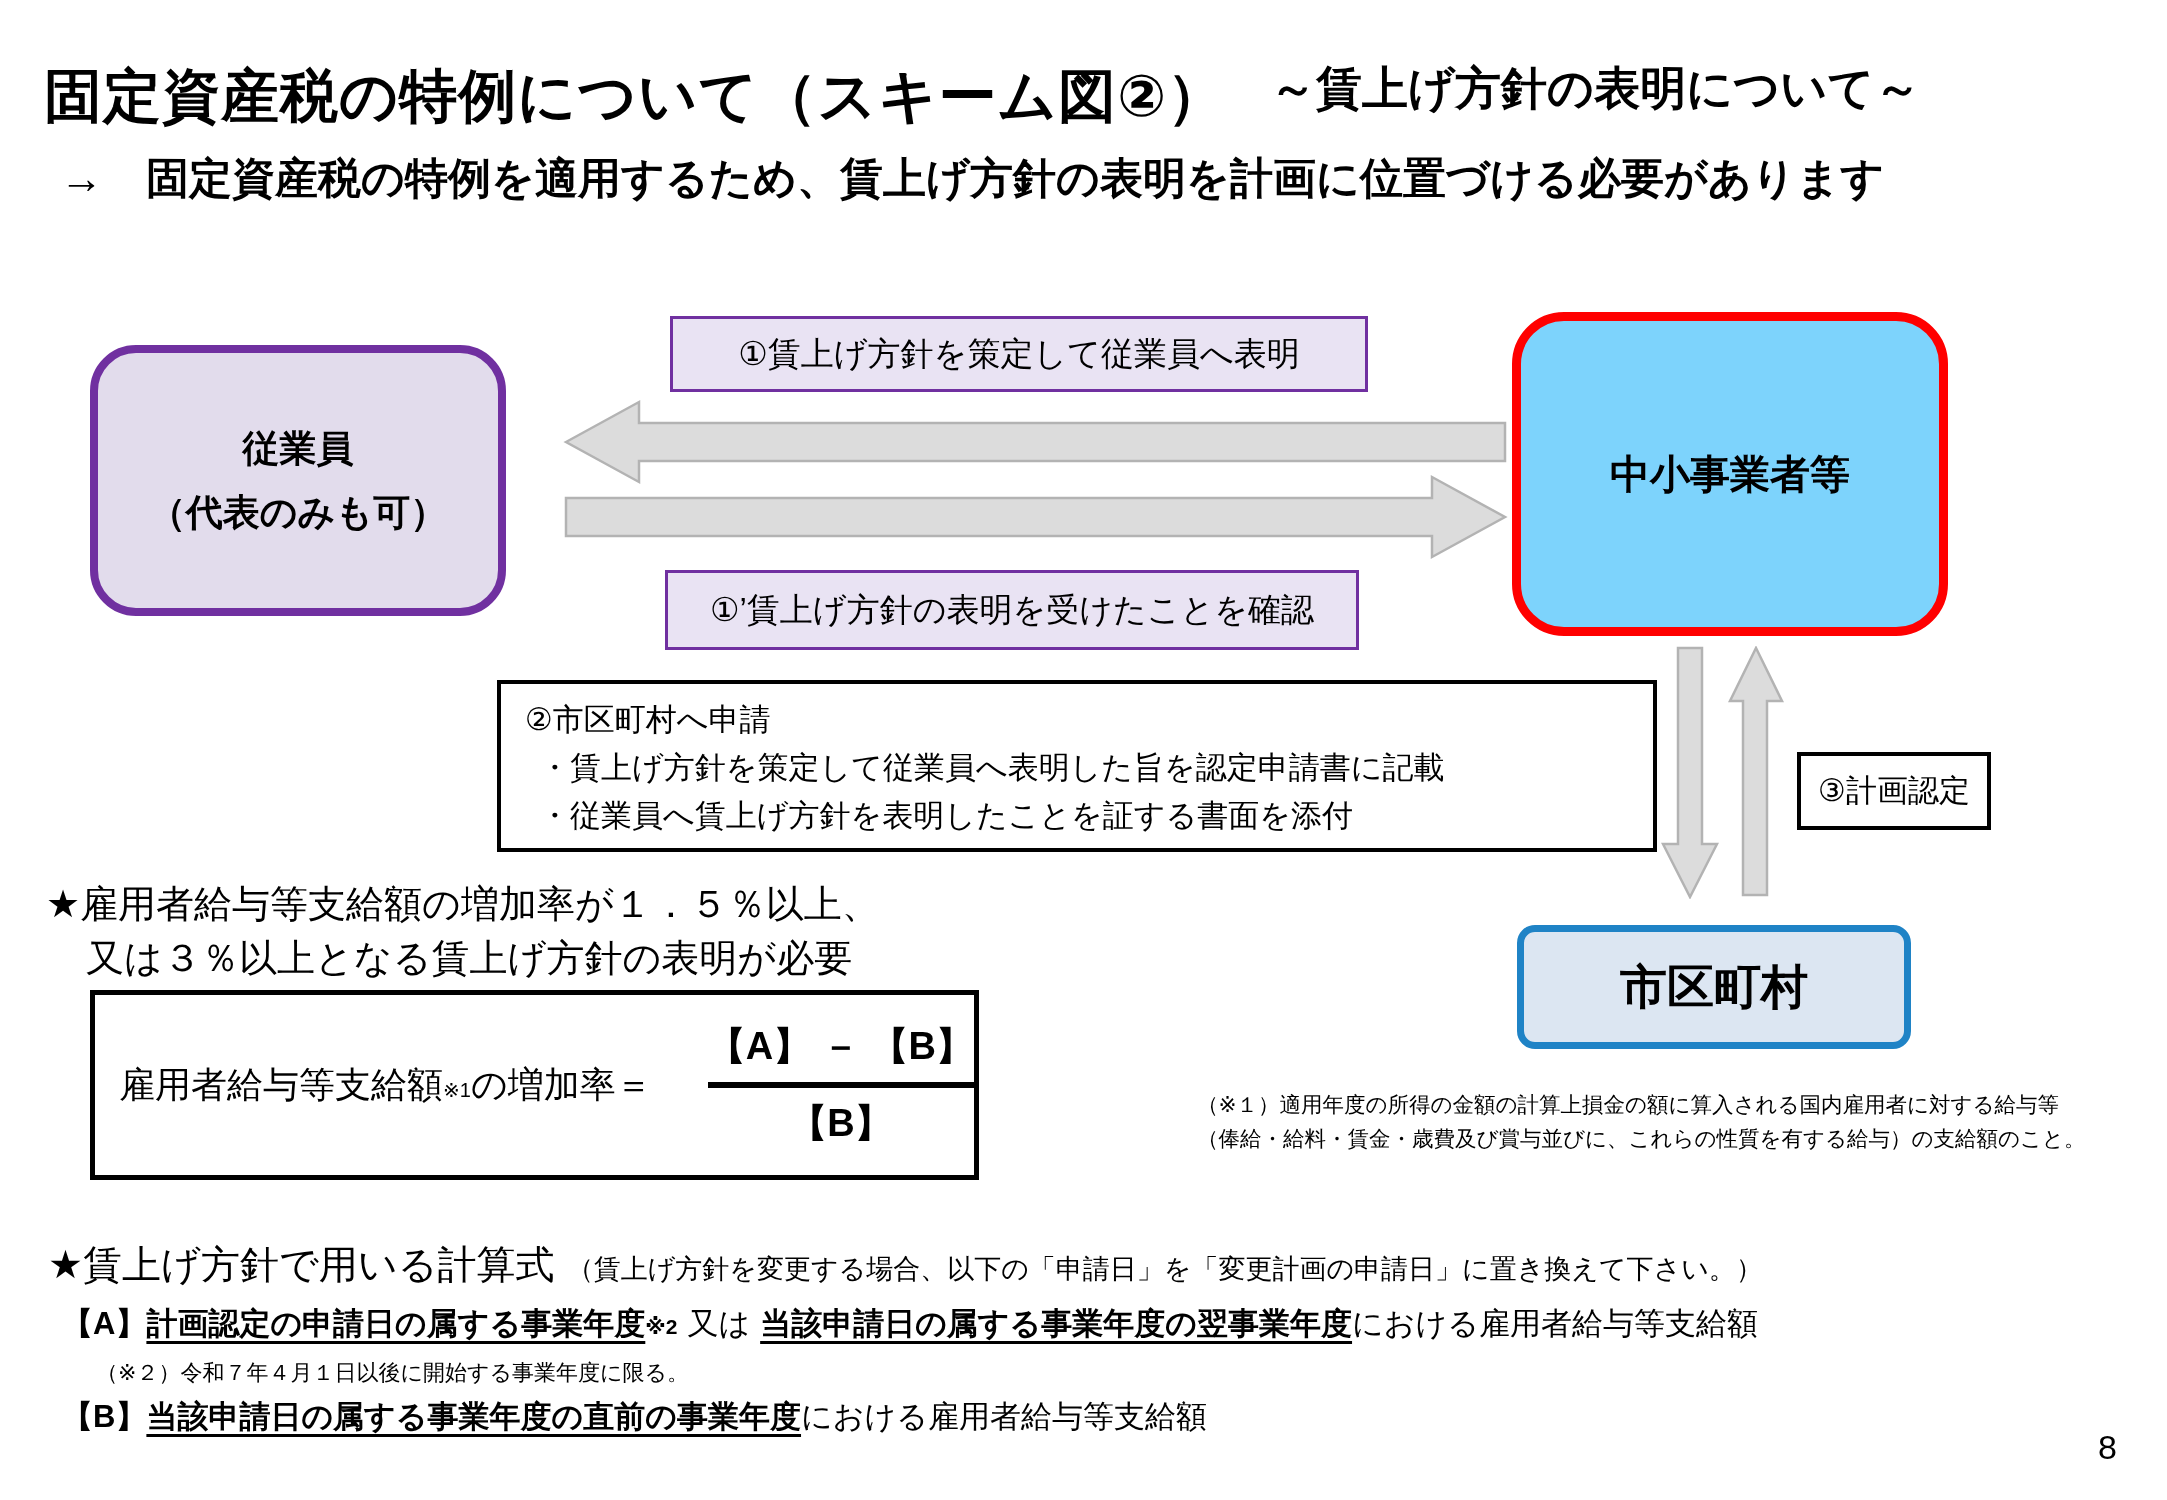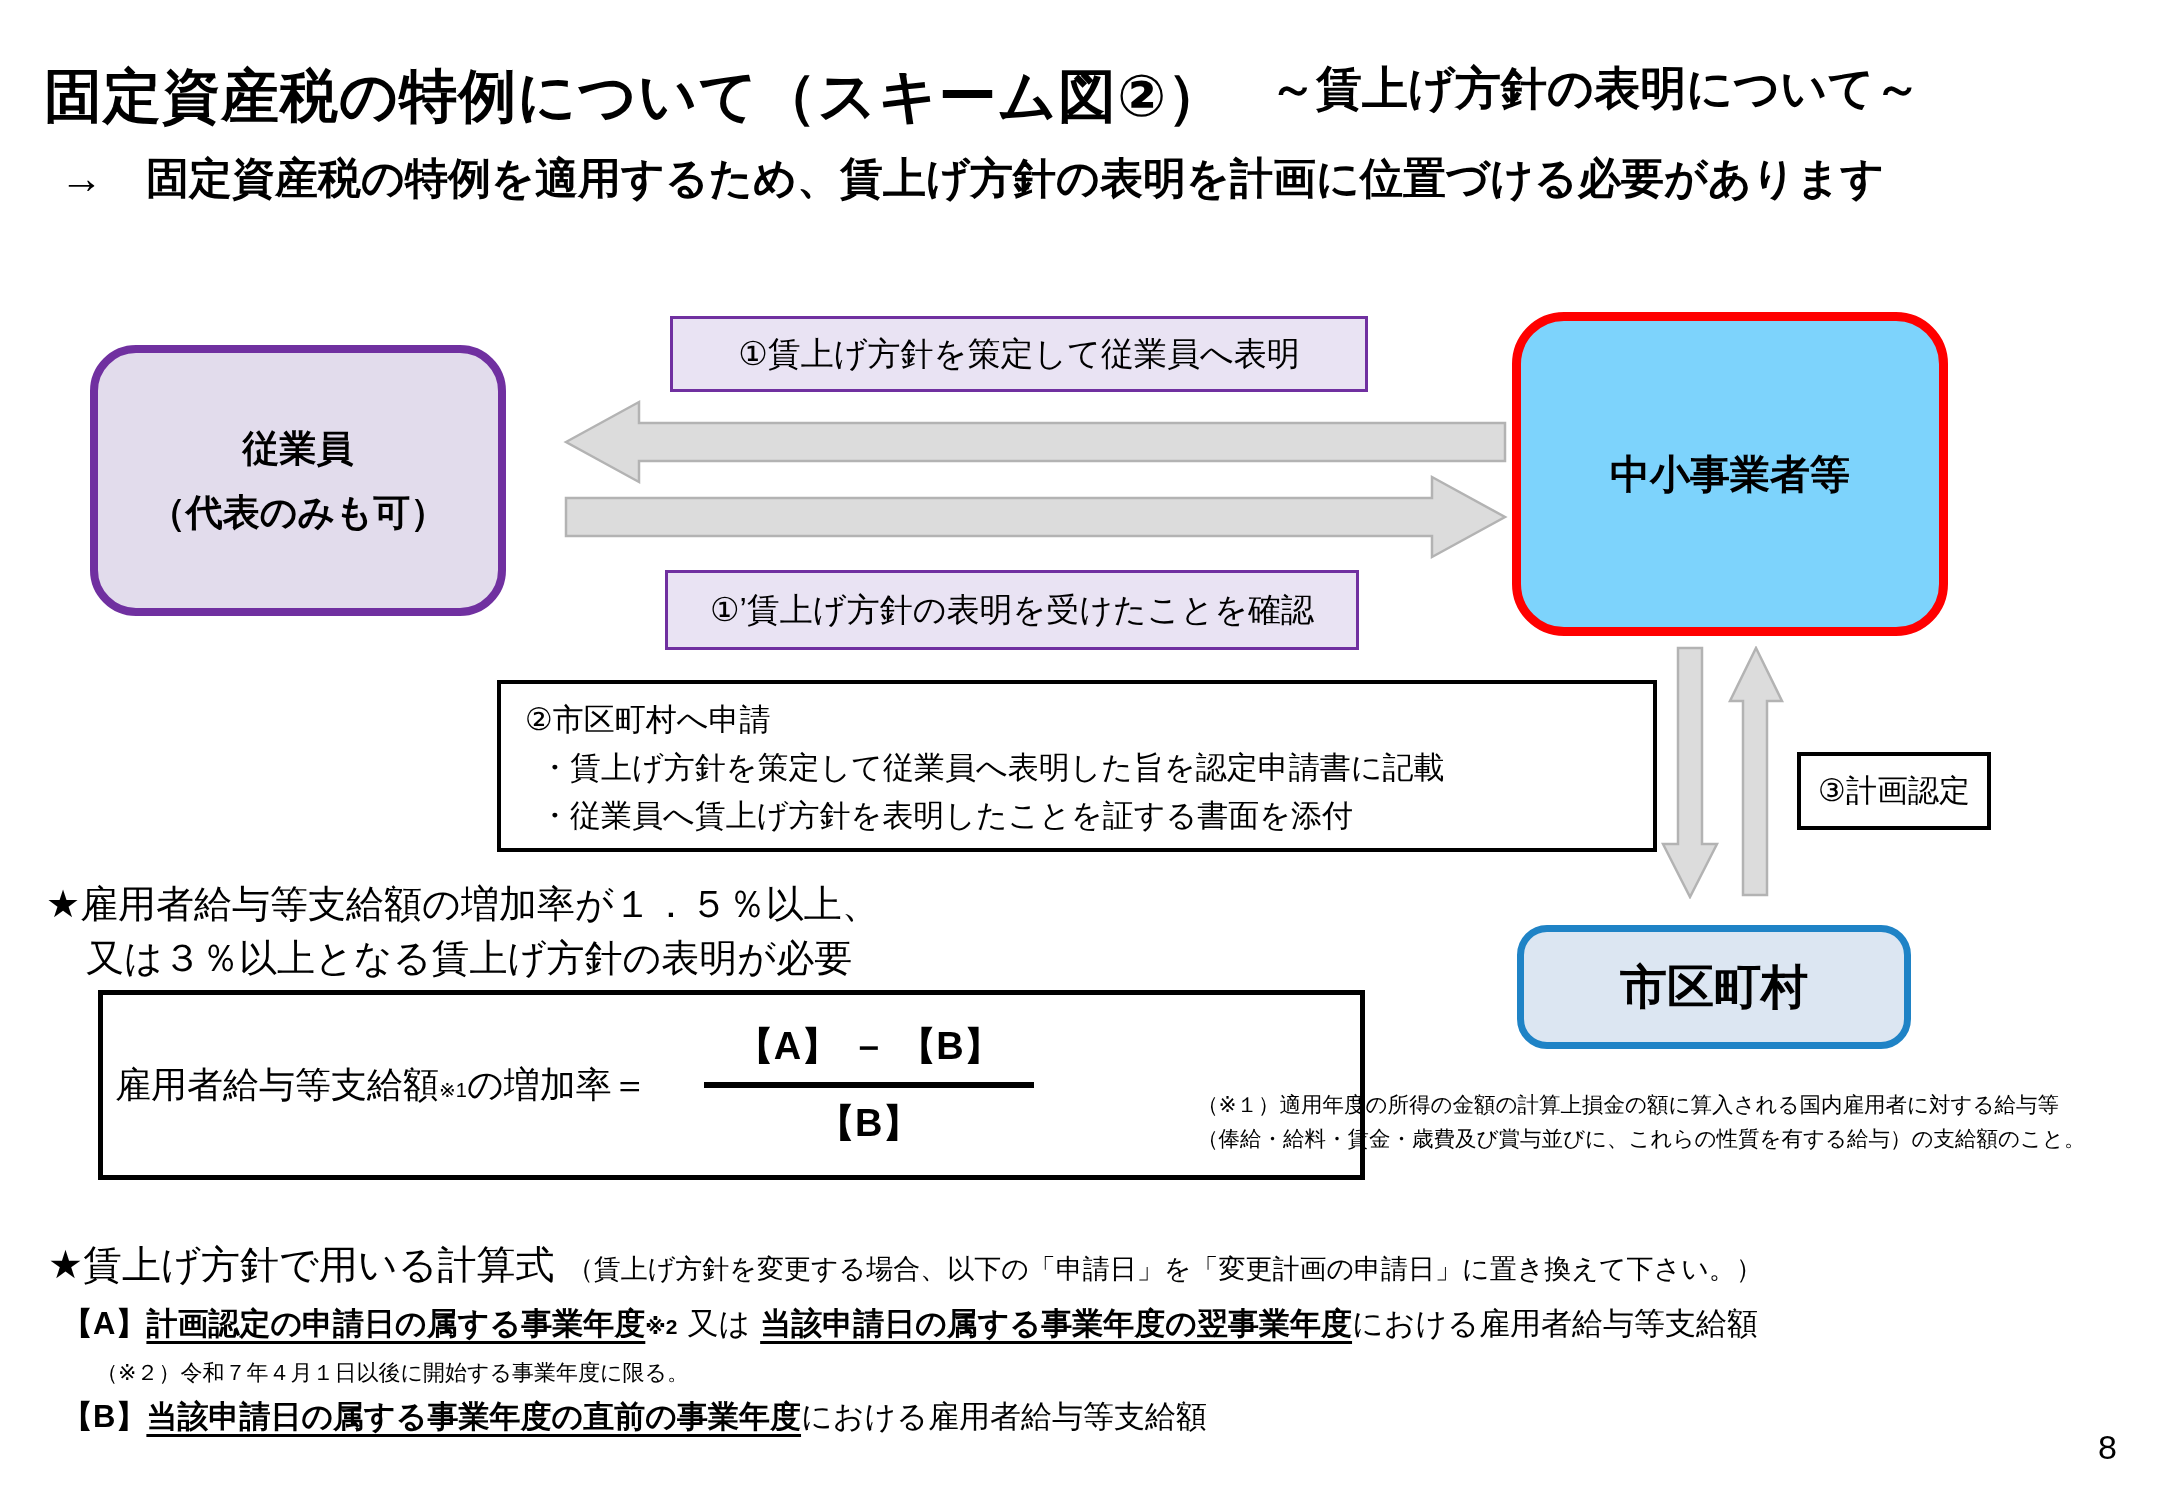--- a/index.html
+++ b/index.html
@@ -23,21 +23,21 @@
     font-size:37px; font-weight:bold; line-height:1.5; text-align:center;gap:8px;
   }
   .sme-box {
     position:absolute; left:1512px; top:312px; width:418px; height:306px;
     background:#7dd3fc; border:9px solid #FF0000; border-radius:52px;
     display:flex; justify-content:center; align-items:center;
     font-size:40px; font-weight:bold;
   }
   .muni-box {
     position:absolute; left:1517px; top:925px; width:380px; height:110px;
-    background:#DCE6F2; border:7px solid #1F83C6; border-radius:30px;
+    background:#DCE6F2; border:7px solid #1F83C6; border-radius:18px;
     display:flex; justify-content:center; align-items:center;
     font-size:47px; font-weight:bold;
   }
   .label-box {
     position:absolute; background:#E9E3F3; border:3px solid #7030A0;
     display:flex; align-items:center; justify-content:center;
     font-size:33px; white-space:nowrap;
   }
   .step1-box  { left:670px; top:316px; width:692px; height:70px; }
   .step1b-box { left:665px; top:570px; width:688px; height:74px; }
@@ -57,23 +57,23 @@
 
   
   .arrow { position:absolute; }
   .arrow polygon { fill:#DCDCDC; stroke:#B3B3B3; stroke-width:2.5; }
 
   
   .requirement { position:absolute; left:46px; top:878px; font-size:38px; line-height:1.42; white-space:nowrap; }
   .requirement .l2 { padding-left:40px; }
 
   .formula-box {
-    position:absolute; left:90px; top:990px; width:1267px; height:190px;
+    position:absolute; left:90px; top:990px; width:889px; height:190px;
     background:#ffffff; border:5px solid #000; box-sizing:border-box;
-    display:flex; align-items:center; padding-left:12px;margin-left:8px;
+    display:flex; align-items:center; padding-left:24px;
   }
   .formula-lhs { font-size:36px; white-space:nowrap; }
   .formula-lhs .ref { font-size:20px; }
   .fraction { display:flex; flex-direction:column; align-items:center; width:330px; margin-left:56px; }
   .fraction .num { font-size:38px; font-weight:bold; padding-bottom:10px; white-space:nowrap;text-align:center; }
   .fraction .bar { width:100%; height:6px; background:#000; }
   .fraction .den { font-size:38px; font-weight:bold; padding-top:10px; }
 
   .note1 { position:absolute; left:1197px; top:1088px; font-size:21.5px; line-height:1.6; white-space:nowrap; }
 

